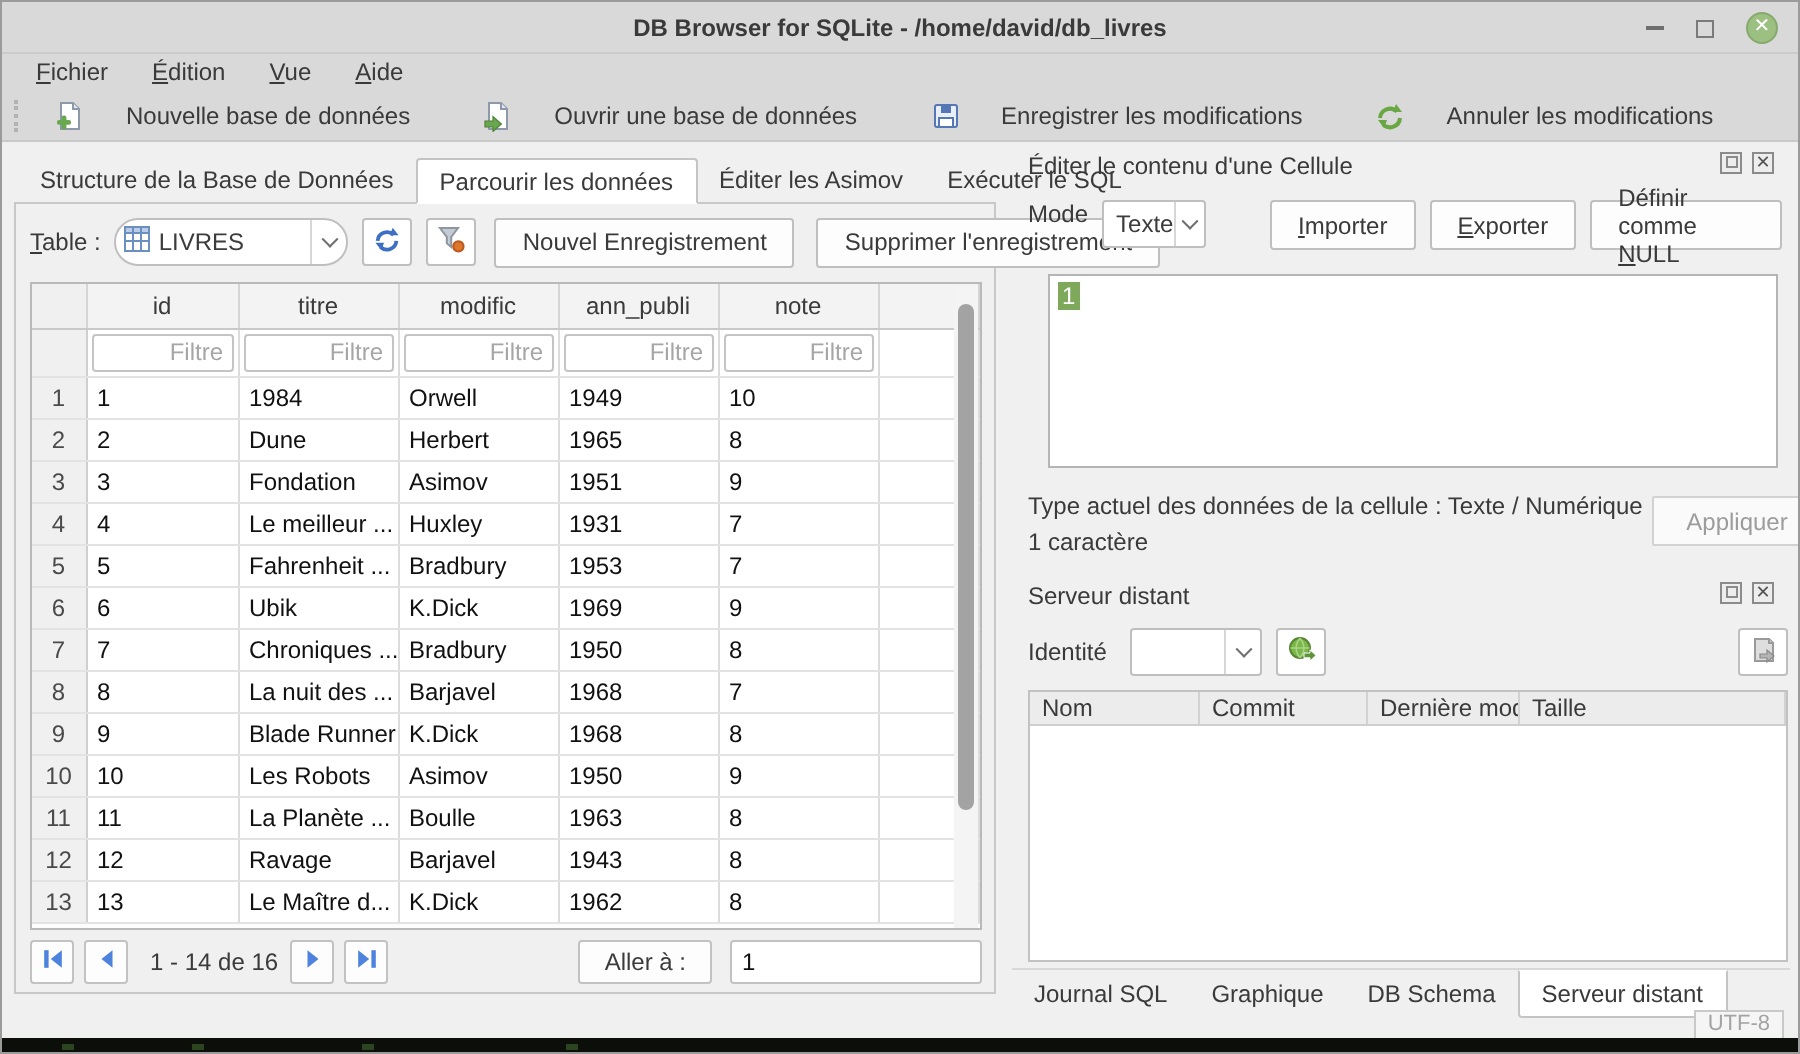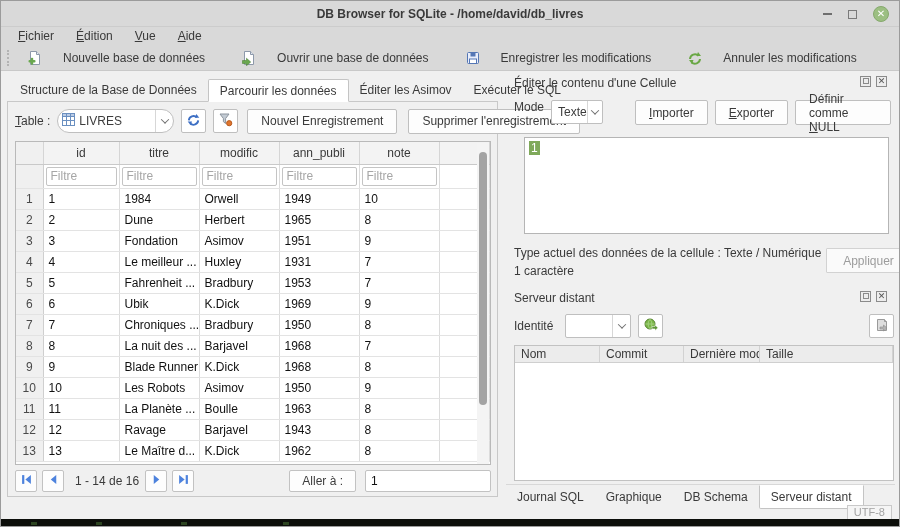--- a/index.html
+++ b/index.html
@@ -37,21 +37,21 @@
   .push-btn { height:25px; background:#fdfdfd; border:1px solid #bfbfbf; border-radius:2px; padding:0 13px; display:flex; align-items:center; color:#3a3a3a; }
   .btn-new-rec { margin-left:9px; } .btn-del-rec { margin-left:11px; }
   
   .grid-wrap { position:absolute; left:14px; top:140px; width:476px; height:324px; background:#fdfdfd; border:1px solid #b9b9b9; overflow:hidden; }
   table.grid { border-collapse:collapse; table-layout:fixed; width:474px; }
   .grid th { height:22px; background:#f3f3f3; font-weight:normal; color:#3a3a3a; border-right:1px solid #d5d5d5; border-bottom:1px solid #c9c9c9; text-align:center; }
   .grid td { height:21px; border-right:1px solid #dcdcdc; border-bottom:1px solid #e3e3e3; padding:0 5px; color:#111; background:#fff; overflow:hidden; white-space:nowrap; }
   .grid td.rownum { background:#f0f0f0; color:#4a4a4a; text-align:center; padding:0; border-right:1px solid #cfcfcf; }
   .grid th.rownum-h { background:#f0f0f0; }
   .grid tr.filter-row td { height:24px; padding:2px; }
-  .filter-input { width:100%; height:19px; border:1px solid #c4c4c4; border-radius:2px; padding:0 4px; font:12px "Liberation Sans",sans-serif; color:#111; background:#fff; }
+  .filter-input { width:100%; height:19px; border:1px solid #c4c4c4; border-radius:2px; padding:0 4px; font:12px "Liberation Sans",sans-serif; color:#111; background:#fff;text-align:right; }
   .filter-input::placeholder { color:#a6a6a6; }
   .vscroll { position:absolute; right:1px; top:1px; width:12px; height:322px; background:#f4f4f4; }
   .vscroll .thumb { position:absolute; left:2px; right:2px; top:9px; height:253px; background:#a3a3a3; border-radius:5px; }
   
   .pagination { position:absolute; left:14px; top:468px; width:476px; height:24px; display:flex; align-items:center; }
   .pg-btn { width:22px; height:22px; background:#fdfdfd; border:1px solid #c2c2c2; border-radius:2px; display:flex; align-items:center; justify-content:center; margin-right:5px; }
   .pg-text { margin:0 6px; color:#3a3a3a; }
   .goto-btn { margin-left:auto; height:22px; padding:0 12px; background:#fdfdfd; border:1px solid #c2c2c2; border-radius:2px; display:flex; align-items:center; }
   .goto-input { margin-left:9px; width:126px; height:22px; border:1px solid #c2c2c2; border-radius:2px; background:#fff; padding:0 5px; font:12px "Liberation Sans",sans-serif; color:#111; }
   

